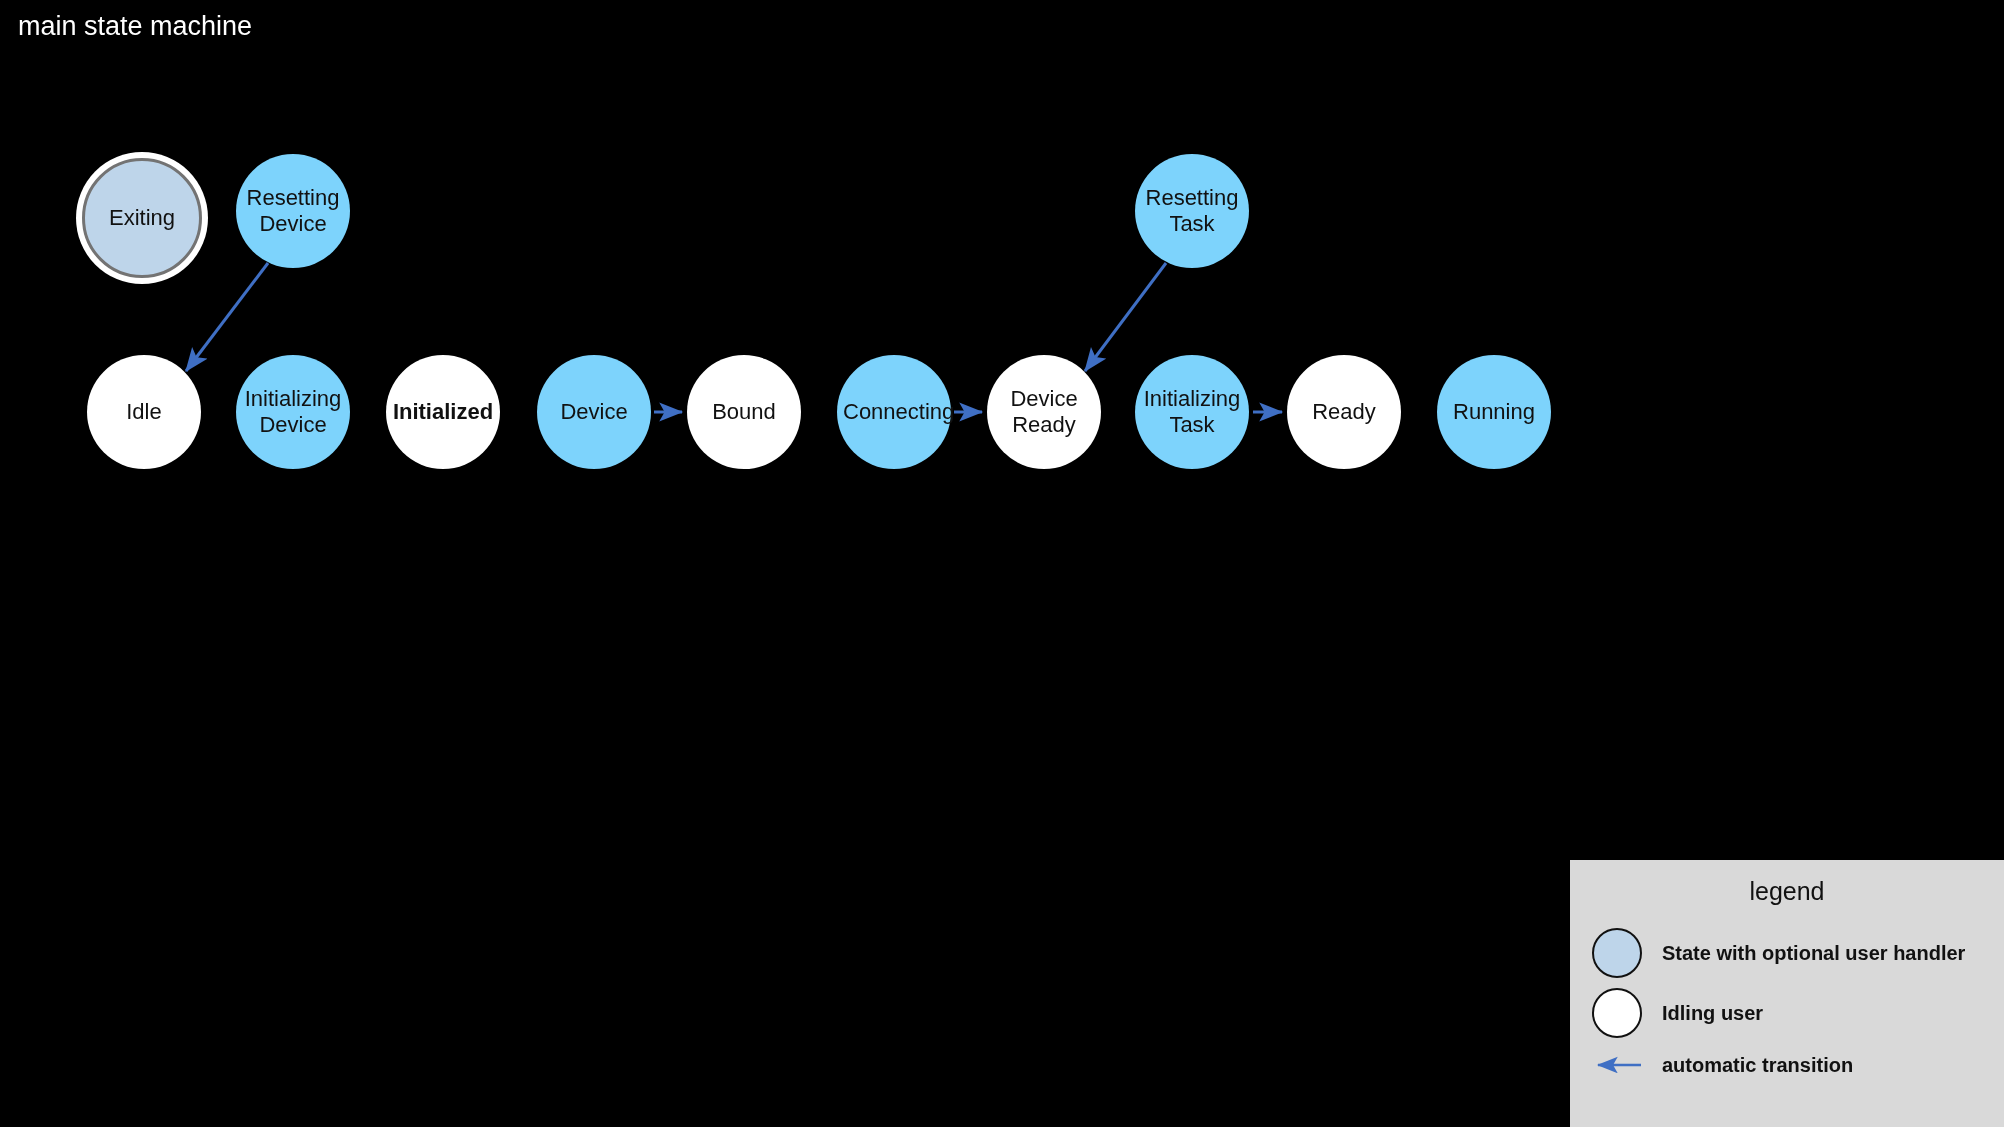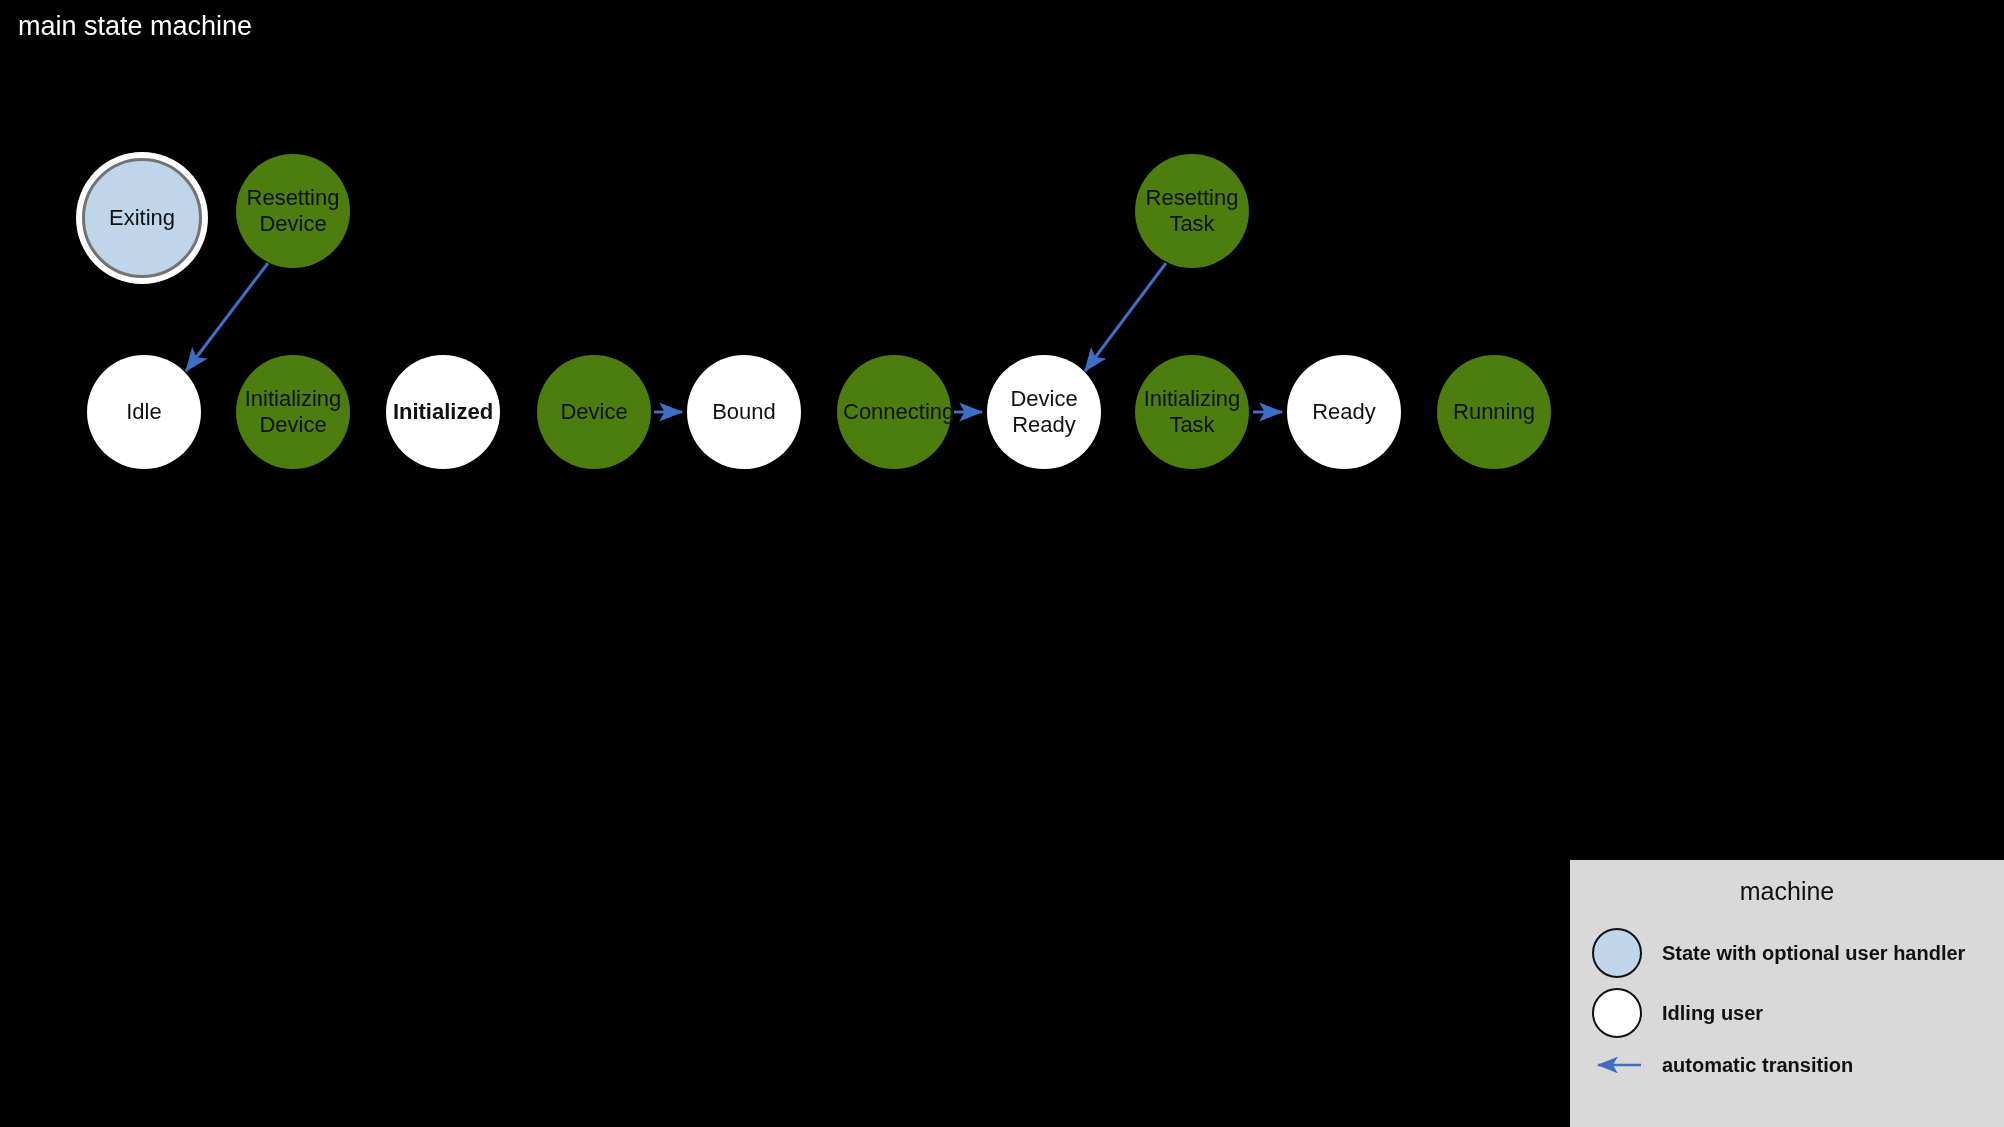--- a/index.html
+++ b/index.html
@@ -51,21 +51,21 @@
     line-height: 26px;
     box-sizing: border-box;
   }
   .state-node .state-label {
     display: block;
     width: 100%;
     padding: 0 6px;
     box-sizing: border-box;
     white-space: pre-line;
   }
-  .state-handler { background: #4d7c0f; }
+  .state-handler { background: #7dd3fc; }
   .state-idle    { background: #ffffff; }
   .state-final {
     background: #bed5ea;
     border: 3px solid #737373;
     box-shadow: 0 0 0 6px #ffffff;
   }
 
   
   #ortho-panel {
     position: absolute;
@@ -220,21 +220,21 @@
       <div class="state-node state-idle" style="left: 1287px; top: 355px; width: 114px; height: 114px;">
         <span class="state-label">Ready</span>
       </div>
       <div class="state-node state-handler" style="left: 1437px; top: 355px; width: 114px; height: 114px;">
         <span class="state-label">Running</span>
       </div>
     </div>
 
 
   <div id="legend-panel">
-    <div id="legend-title">machine</div>
+    <div id="legend-title">legend</div>
 
     <div class="legend-row" id="legend-row-handler">
       <span class="legend-swatch-circle legend-swatch-blue"></span>
       <span class="legend-text">State with optional user handler</span>
     </div>
 
     <div class="legend-row" id="legend-row-idling">
       <span class="legend-swatch-circle legend-swatch-white"></span>
       <span class="legend-text">Idling user</span>
     </div>

